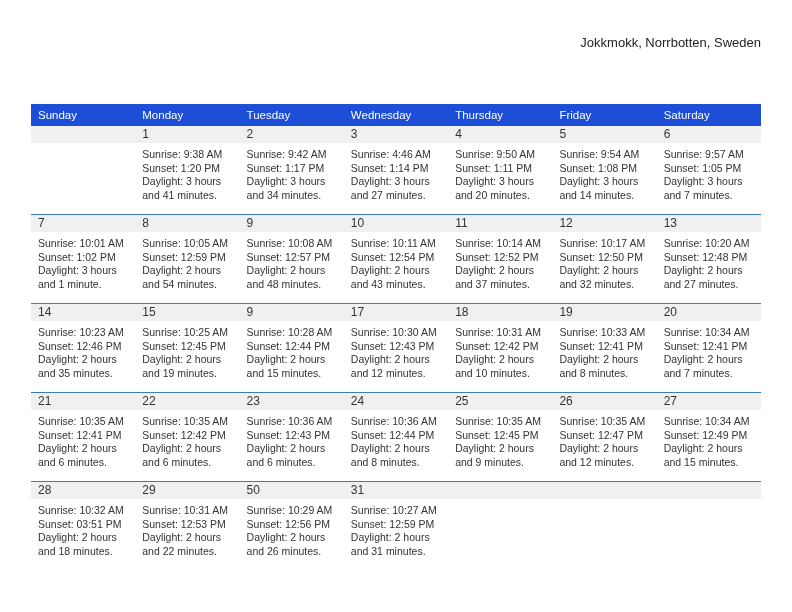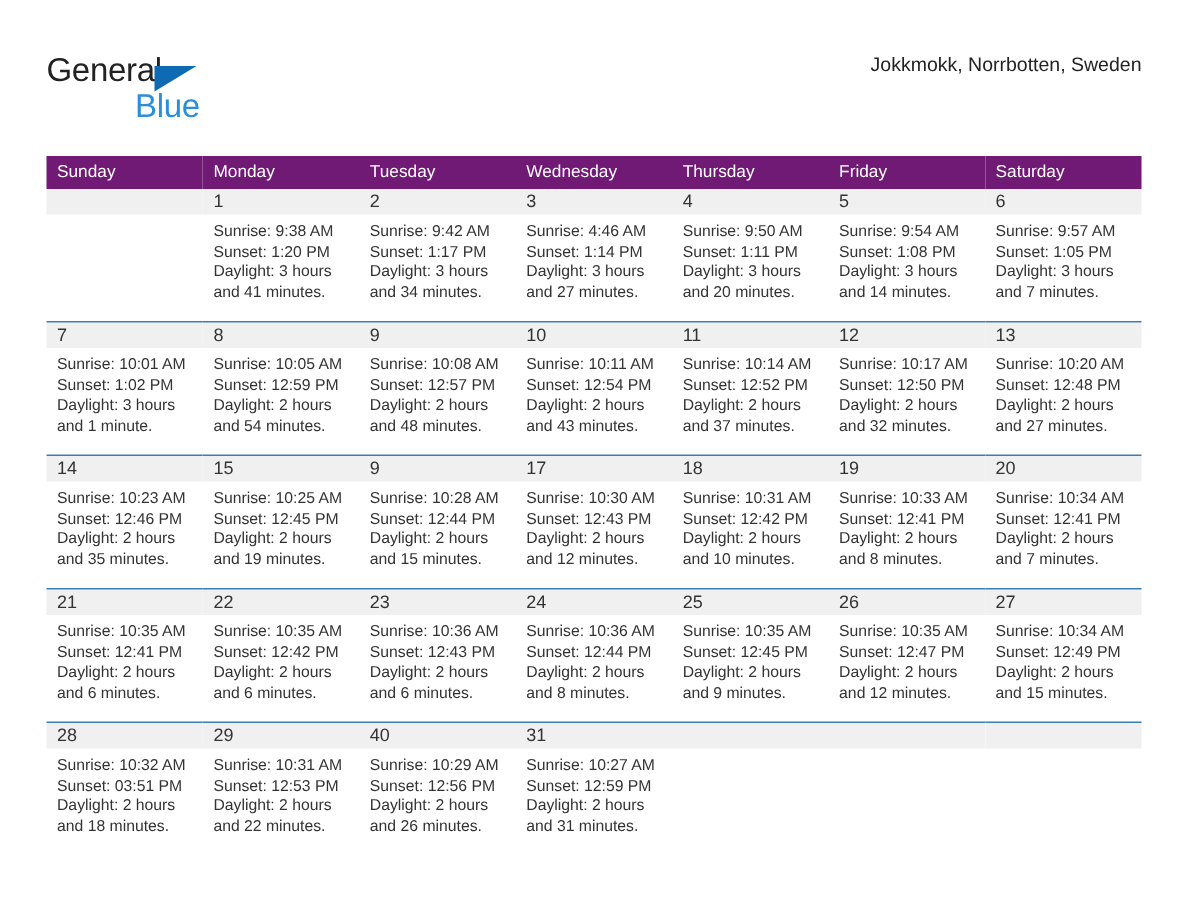--- a/index.html
+++ b/index.html
@@ -86,21 +86,21 @@
   
   .calendar {
     position: absolute;
     left: 31px;
     top: 104px;
     width: 730px;
     border-collapse: collapse;
     table-layout: fixed;
   }
   .cal-head th {
-    background: #701a75;
+    background: #1d4ed8;
     color: #ffffff;
     font-weight: normal;
     font-size: 11.5px;
     text-align: left;
     padding: 5px 0 5px 7px;
     height: 11px;
     border: none;
   }
   .week-row td {
     vertical-align: top;
@@ -137,25 +137,20 @@
     background: #ffffff;
   }
 </style>
 </head>
 <body>
 
 <div class="page">
 
   <div class="header">
 
-    <div class="logo">
-      <span class="logo-general">General</span>
-      <span class="logo-triangle"></span>
-      <span class="logo-blue">Blue</span>
-    </div>
 
     <div class="title-block">
       <div class="location">Jokkmokk, Norrbotten, Sweden</div>
     </div>
 
   </div>
 
   <table class="calendar">
     <thead>
       <tr class="cal-head">
@@ -436,21 +431,21 @@
           <td>
             <div class="daynum-band">29</div>
             <div class="cell-body">
               <div>Sunrise: 10:31 AM</div>
               <div>Sunset: 12:53 PM</div>
               <div>Daylight: 2 hours</div>
               <div>and 22 minutes.</div>
             </div>
           </td>
           <td>
-            <div class="daynum-band">40</div>
+            <div class="daynum-band">50</div>
             <div class="cell-body">
               <div>Sunrise: 10:29 AM</div>
               <div>Sunset: 12:56 PM</div>
               <div>Daylight: 2 hours</div>
               <div>and 26 minutes.</div>
             </div>
           </td>
           <td>
             <div class="daynum-band">31</div>
             <div class="cell-body">

